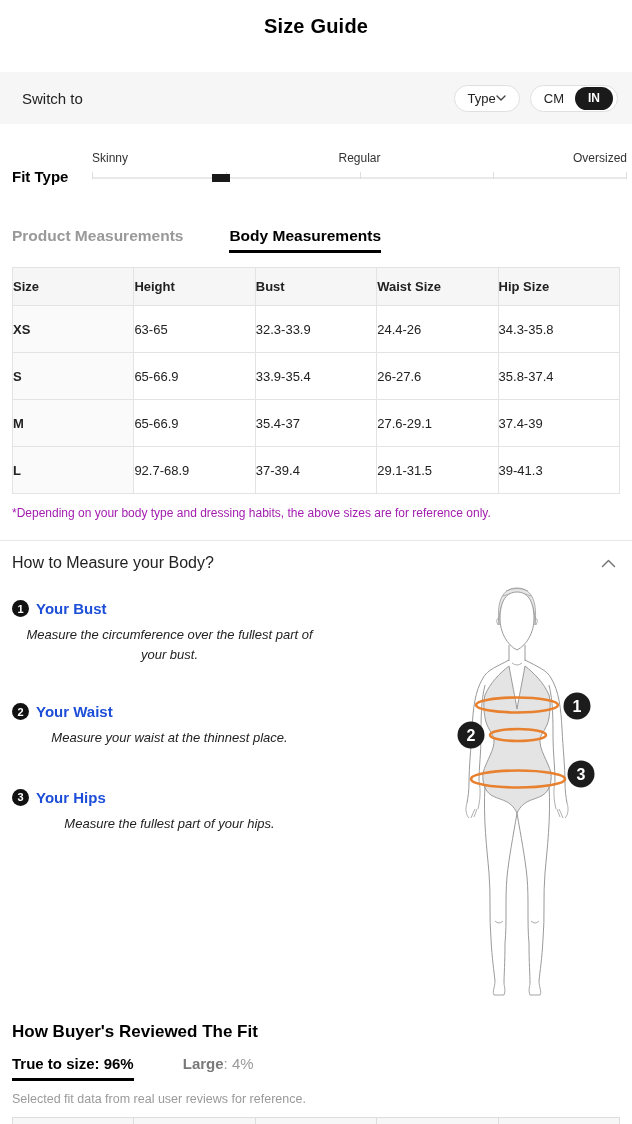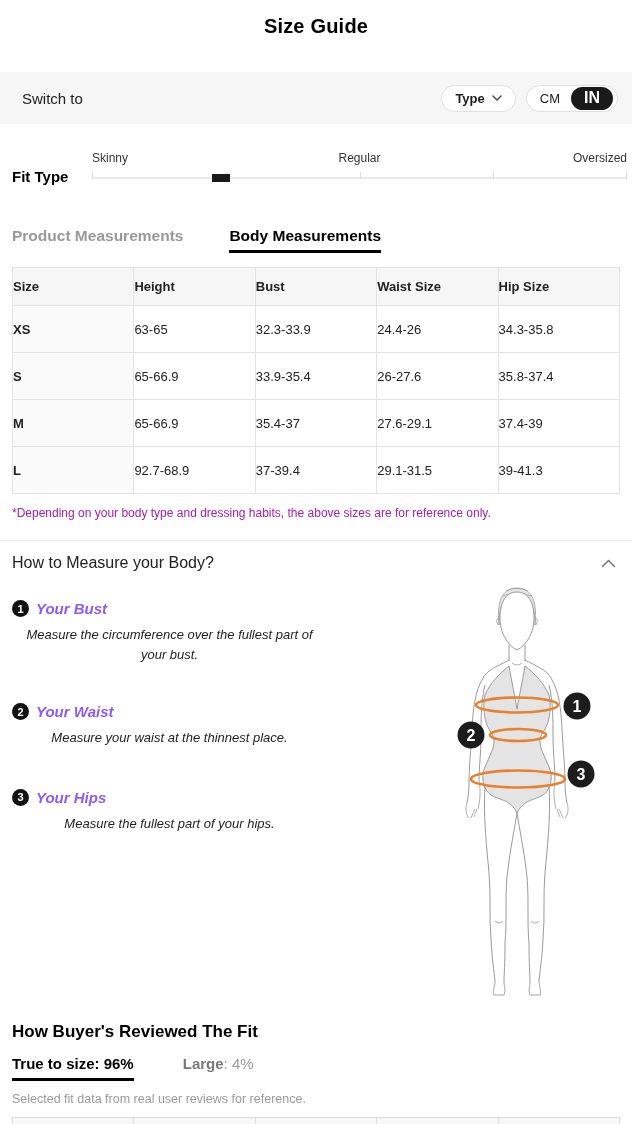--- a/index.html
+++ b/index.html
@@ -17,26 +17,26 @@
   .switch-bar {
     height:52px; background:#f6f6f6; display:flex; align-items:center;
     padding:0 14px 0 22px;
   }
   .switch-label { font-size:15px; color:#222; }
   .switch-spacer { flex:1; }
   .pill {
     height:27px; border:1px solid #e0e0e0; border-radius:14px; background:#fff;
     display:inline-flex; align-items:center; font-size:13px; color:#222;
   }
-  .type-pill { padding:0 13px; gap:7px; margin-right:10px; cursor:pointer;font-weight:bold; }
+  .type-pill { padding:0 13px; gap:0; margin-right:10px; cursor:pointer; }
   .chev-down { width:10px; height:6px; display:block; }
   .unit-toggle { padding:0 2px 0 0; cursor:pointer; }
   .unit-cm { padding:0 9px 0 13px; font-size:13px; color:#222; }
   .unit-in {
-    background:#1a1a1a; color:#fff; font-size:16px; font-weight:700;
+    background:#1a1a1a; color:#fff; font-size:12px; font-weight:700;
     height:23px; border-radius:12px; padding:0 13px; display:inline-flex;
     align-items:center; margin:0 2px;
   }
 
   
   .fit-section { position:relative; height:82px; }
   .fit-label { position:absolute; left:12px; top:44px; font-size:15px; font-weight:700; color:#000; }
   .slider { position:absolute; left:92px; right:5px; top:0; height:70px; }
   .slider-labels { position:relative; height:16px; top:27px; font-size:12px; color:#333; }
   .sl-left { position:absolute; left:0; top:0; }
@@ -76,21 +76,21 @@
   .measure-head { display:flex; align-items:center; justify-content:space-between; padding-top:13px; }
   .measure-title { font-size:16px; color:#222; }
   .chev-up { width:15px; height:9px; display:block; margin-right:4px; cursor:pointer; }
   .m-item { width:330px; }
   .m-item .head { display:flex; align-items:center; gap:7px; }
   .badge {
     width:17px; height:17px; border-radius:50%; background:#111; color:#fff;
     font-size:11px; font-weight:700; display:inline-flex; align-items:center; justify-content:center;
     flex:0 0 17px;
   }
-  .m-item .ttl { font-size:15px; font-weight:700; color:#8b5cf6;font-style:italic; }
+  .m-item .ttl { font-size:15px; font-weight:700; color:#1d4ed8; }
   .m-item .desc { margin-top:8px; font-size:13px; color:#222; line-height:1.5; max-width:315px;font-style:italic; }
   .mi1 { margin-top:28px; } .mi2 { margin-top:39px; } .mi3 { margin-top:41px; }
   .figure-wrap { position:absolute; top:46px; right:22px; width:172px; height:412px; }
 
   
   .review { padding:0 12px; }
   .review-title { margin-top:17px; font-size:17px; font-weight:700; color:#000; }
   .review-stats { margin-top:13px; display:flex; align-items:baseline; }
   .tts { font-size:15px; font-weight:700; color:#000; padding-bottom:6px; border-bottom:3px solid #000; }
   .large-stat { margin-left:49px; font-size:15px; }

